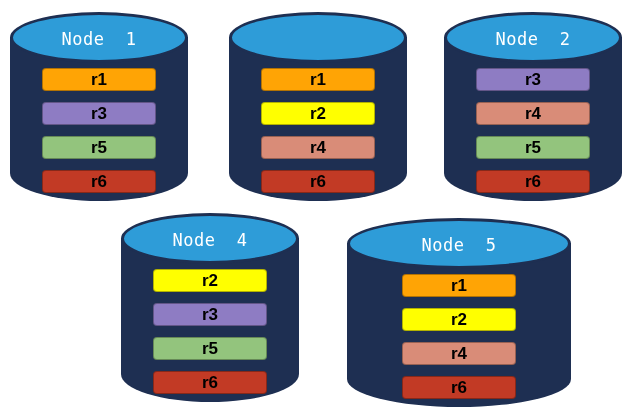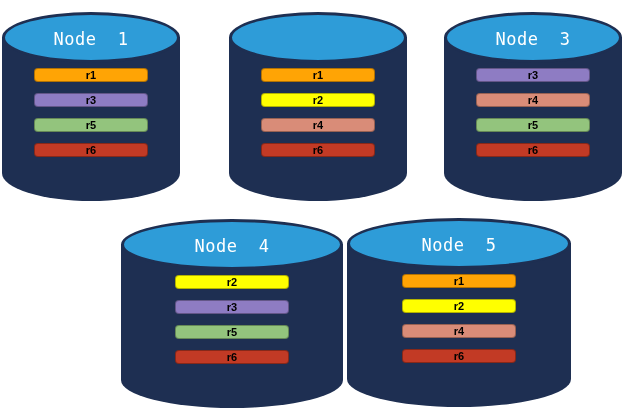--- a/index.html
+++ b/index.html
@@ -64,38 +64,38 @@
     top: 56px;
     left: 0;
     right: 0;
     display: flex;
     flex-direction: column;
     align-items: center;
     gap: 11px;
   }
   .bar {
     width: 114px;
-    height: 14px;
+    height: 23px;
     box-sizing: border-box;
     border-radius: 4px;
     border: 1px solid rgba(0,0,0,0.3);
     display: flex;
     align-items: center;
     justify-content: center;
-    font-size: 11px;
+    font-size: 17px;
     font-weight: bold;
     line-height: 12px;
     font-family: "Liberation Sans", sans-serif;
   }
 </style>
 </head>
 <body>
 
 <div id="diagram">
-    <div class="cylinder" style="left: 2px; top: 12px; text-align: right;">
+    <div class="cylinder" style="left: 10px; top: 12px; text-align: right;">
     <div class="cyl-body" style="background: rgb(30, 47, 82);"></div>
     <div class="cyl-top" style="background: rgb(46, 156, 216); border-color: rgb(30, 47, 82);"></div>
     <div class="cyl-label" style="color: rgb(255, 255, 255);">Node  1</div>
     <div class="bars">
         <div class="bar" style="background: rgb(255, 164, 5); color: rgb(0, 0, 0);">r1</div>
         <div class="bar" style="background: rgb(142, 124, 195); color: rgb(0, 0, 0);">r3</div>
         <div class="bar" style="background: rgb(147, 196, 125); color: rgb(0, 0, 0);">r5</div>
         <div class="bar" style="background: rgb(194, 58, 37); color: rgb(0, 0, 0);">r6</div>
       </div>
   </div>
@@ -105,29 +105,29 @@
     <div class="bars">
         <div class="bar" style="background: rgb(255, 164, 5); color: rgb(0, 0, 0);">r1</div>
         <div class="bar" style="background: rgb(255, 255, 0); color: rgb(0, 0, 0);">r2</div>
         <div class="bar" style="background: rgb(217, 140, 120); color: rgb(0, 0, 0);">r4</div>
         <div class="bar" style="background: rgb(194, 58, 37); color: rgb(0, 0, 0);">r6</div>
       </div>
   </div>
     <div class="cylinder" style="left: 444px; top: 12px;">
     <div class="cyl-body" style="background: rgb(30, 47, 82);"></div>
     <div class="cyl-top" style="background: rgb(46, 156, 216); border-color: rgb(30, 47, 82);"></div>
-    <div class="cyl-label" style="color: rgb(255, 255, 255);">Node  3</div>
+    <div class="cyl-label" style="color: rgb(255, 255, 255);">Node  2</div>
     <div class="bars">
         <div class="bar" style="background: rgb(142, 124, 195); color: rgb(0, 0, 0);">r3</div>
         <div class="bar" style="background: rgb(217, 140, 120); color: rgb(0, 0, 0);">r4</div>
         <div class="bar" style="background: rgb(147, 196, 125); color: rgb(0, 0, 0);">r5</div>
         <div class="bar" style="background: rgb(194, 58, 37); color: rgb(0, 0, 0);">r6</div>
       </div>
   </div>
-    <div class="cylinder" style="left: 121px; top: 219px; padding-left: 44px;">
+    <div class="cylinder" style="left: 121px; top: 213px;">
     <div class="cyl-body" style="background: rgb(30, 47, 82);"></div>
     <div class="cyl-top" style="background: rgb(46, 156, 216); border-color: rgb(30, 47, 82);"></div>
     <div class="cyl-label" style="color: rgb(255, 255, 255);">Node  4</div>
     <div class="bars">
         <div class="bar" style="background: rgb(255, 255, 0); color: rgb(0, 0, 0);">r2</div>
         <div class="bar" style="background: rgb(142, 124, 195); color: rgb(0, 0, 0);">r3</div>
         <div class="bar" style="background: rgb(147, 196, 125); color: rgb(0, 0, 0);">r5</div>
         <div class="bar" style="background: rgb(194, 58, 37); color: rgb(0, 0, 0);">r6</div>
       </div>
   </div>

